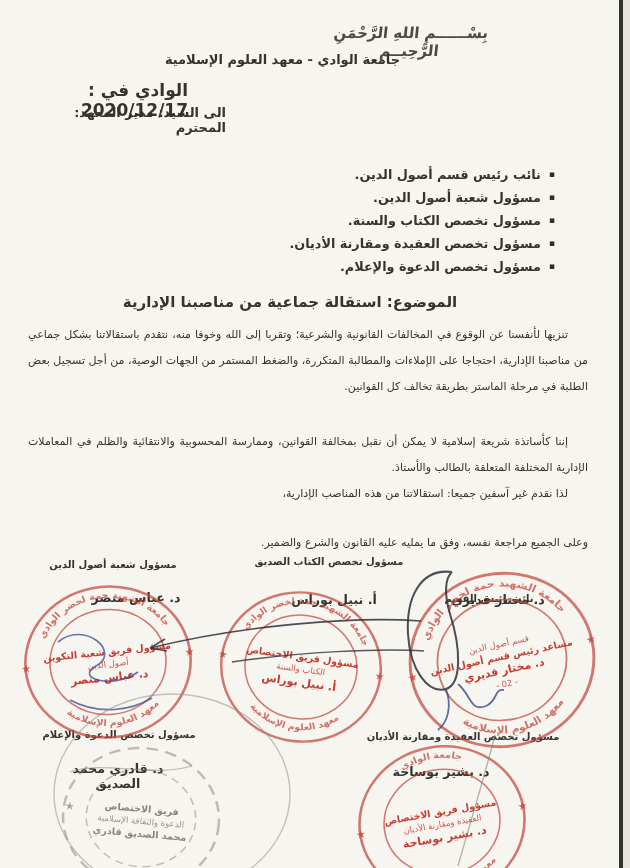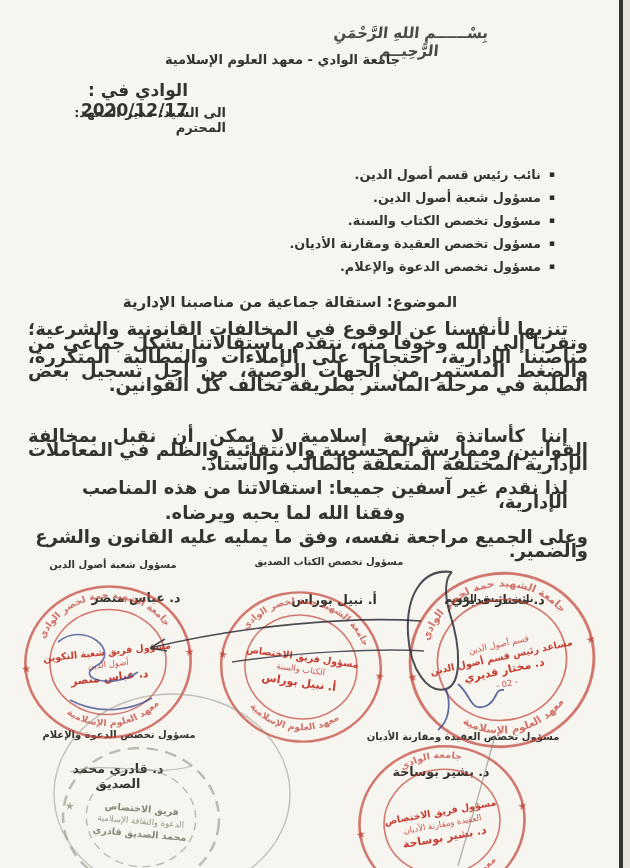--- a/index.html
+++ b/index.html
@@ -3,21 +3,21 @@
 <meta charset="utf-8">
 <style>
   html,body{margin:0;padding:0;background:#e9e7e1;}
   #page{position:relative;width:630px;height:868px;background:#f6f5f0;overflow:hidden;
         font-family:"DejaVu Sans",sans-serif;color:#35332e;}
   .abs{position:absolute;}
   .ar{direction:rtl;unicode-bidi:plaintext;}
   .b{font-weight:bold;}
   .ctr{text-align:center;}
   .rt{text-align:right;}
-  .body-text{font-size:18px;line-height:14px;font-weight:bold;letter-spacing:.1px;}
+  .body-text{font-size:11px;line-height:26px;font-weight:normal;letter-spacing:.1px;}
   .para{text-align:justify;text-indent:20px;}
   .bullets{list-style:none;margin:0;padding:0;font-size:12.8px;font-weight:bold;}
   .bullets li{display:flex;flex-direction:row;gap:8px;align-items:center;height:23px;}
   .bullets .mark{font-size:9px;line-height:23px;color:#2e2c27;}
   .subject{font-size:15px;font-weight:bold;}
   .sig-title{font-size:10px;font-weight:bold;}
   .sig-name{font-size:12.6px;font-weight:bold;}
   
   .stamp{position:absolute;}
   .stamp svg{position:absolute;left:0;top:0;width:100%;height:100%;overflow:visible;}
@@ -74,21 +74,20 @@
       <span class="mark">▪</span>
       <span>مسؤول تخصص الدعوة والإعلام.</span>
       </li>
   </ul>
 
   <div class="abs ar ctr subject" style="left:30px;right:80px;top:293px;">الموضوع: استقالة جماعية من مناصبنا الإدارية</div>
 
   <div class="abs ar body-text para" style="left:28px;right:42px;top:322px;">تنزيها لأنفسنا عن الوقوع في المخالفات القانونية والشرعية؛ وتقربا إلى الله وخوفا منه، نتقدم باستقالاتنا بشكل جماعي من مناصبنا الإدارية، احتجاجا على الإملاءات والمطالبة المتكررة، والضغط المستمر من الجهات الوصية، من أجل تسجيل بعض الطلبة في مرحلة الماستر بطريقة تخالف كل القوانين.</div>
   <div class="abs ar body-text rt" style="left:28px;right:62px;top:481px;">لذا نقدم غير آسفين جميعا: استقالاتنا من هذه المناصب الإدارية،</div>
   <div class="abs ar body-text para" style="left:28px;right:42px;top:429px;">إننا كأساتذة شريعة إسلامية لا يمكن أن نقبل بمخالفة القوانين، وممارسة المحسوبية والانتقائية والظلم في المعاملات الإدارية المختلفة المتعلقة بالطالب والأستاذ.</div>
-  <div class="abs ar body-text ctr" style="left:0px;right:60px;top:506px;">وفقنا الله لما يحبه ويرضاه.</div>
   <div class="abs ar body-text rt" style="left:28px;right:42px;top:530px;">وعلى الجميع مراجعة نفسه، وفق ما يمليه عليه القانون والشرع والضمير.</div>
 
   <div class="abs ar ctr sig-title" style="left:428px;top:593px;width:122px;">نائب رئيس القسم</div>
   <div class="abs ar ctr sig-title" style="left:238px;top:556px;width:182px;">مسؤول تخصص الكتاب الصديق</div>
   <div class="abs ar ctr sig-title" style="left:22px;top:559px;width:182px;">مسؤول شعبة أصول الدين</div>
 
   <div class="abs ar ctr sig-name" style="left:442px;top:592px;width:112px;">د. مختار قديري</div>
   <div class="abs ar ctr sig-name" style="left:282px;top:592px;width:104px;">أ. نبيل بوراس</div>
   <div class="abs ar ctr sig-name" style="left:80px;top:590px;width:112px;">د. عباس منصر</div>
 

